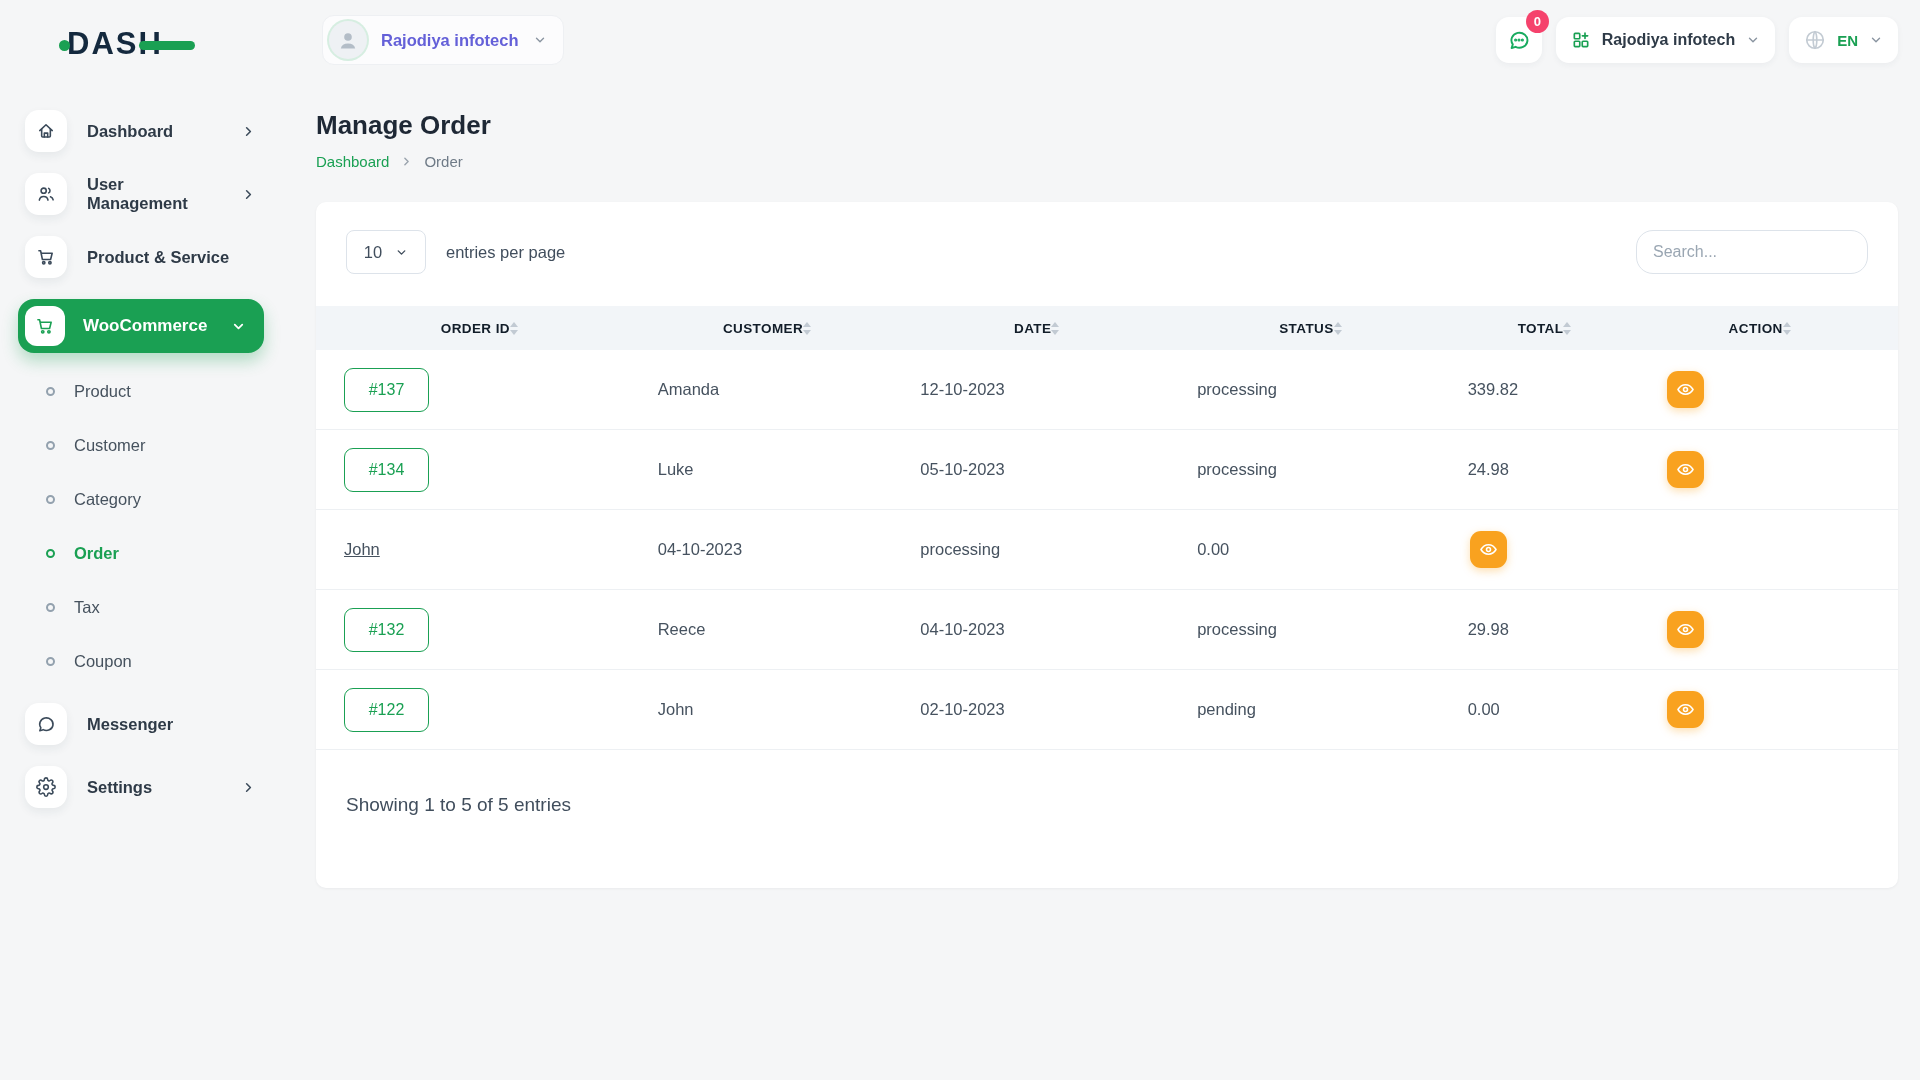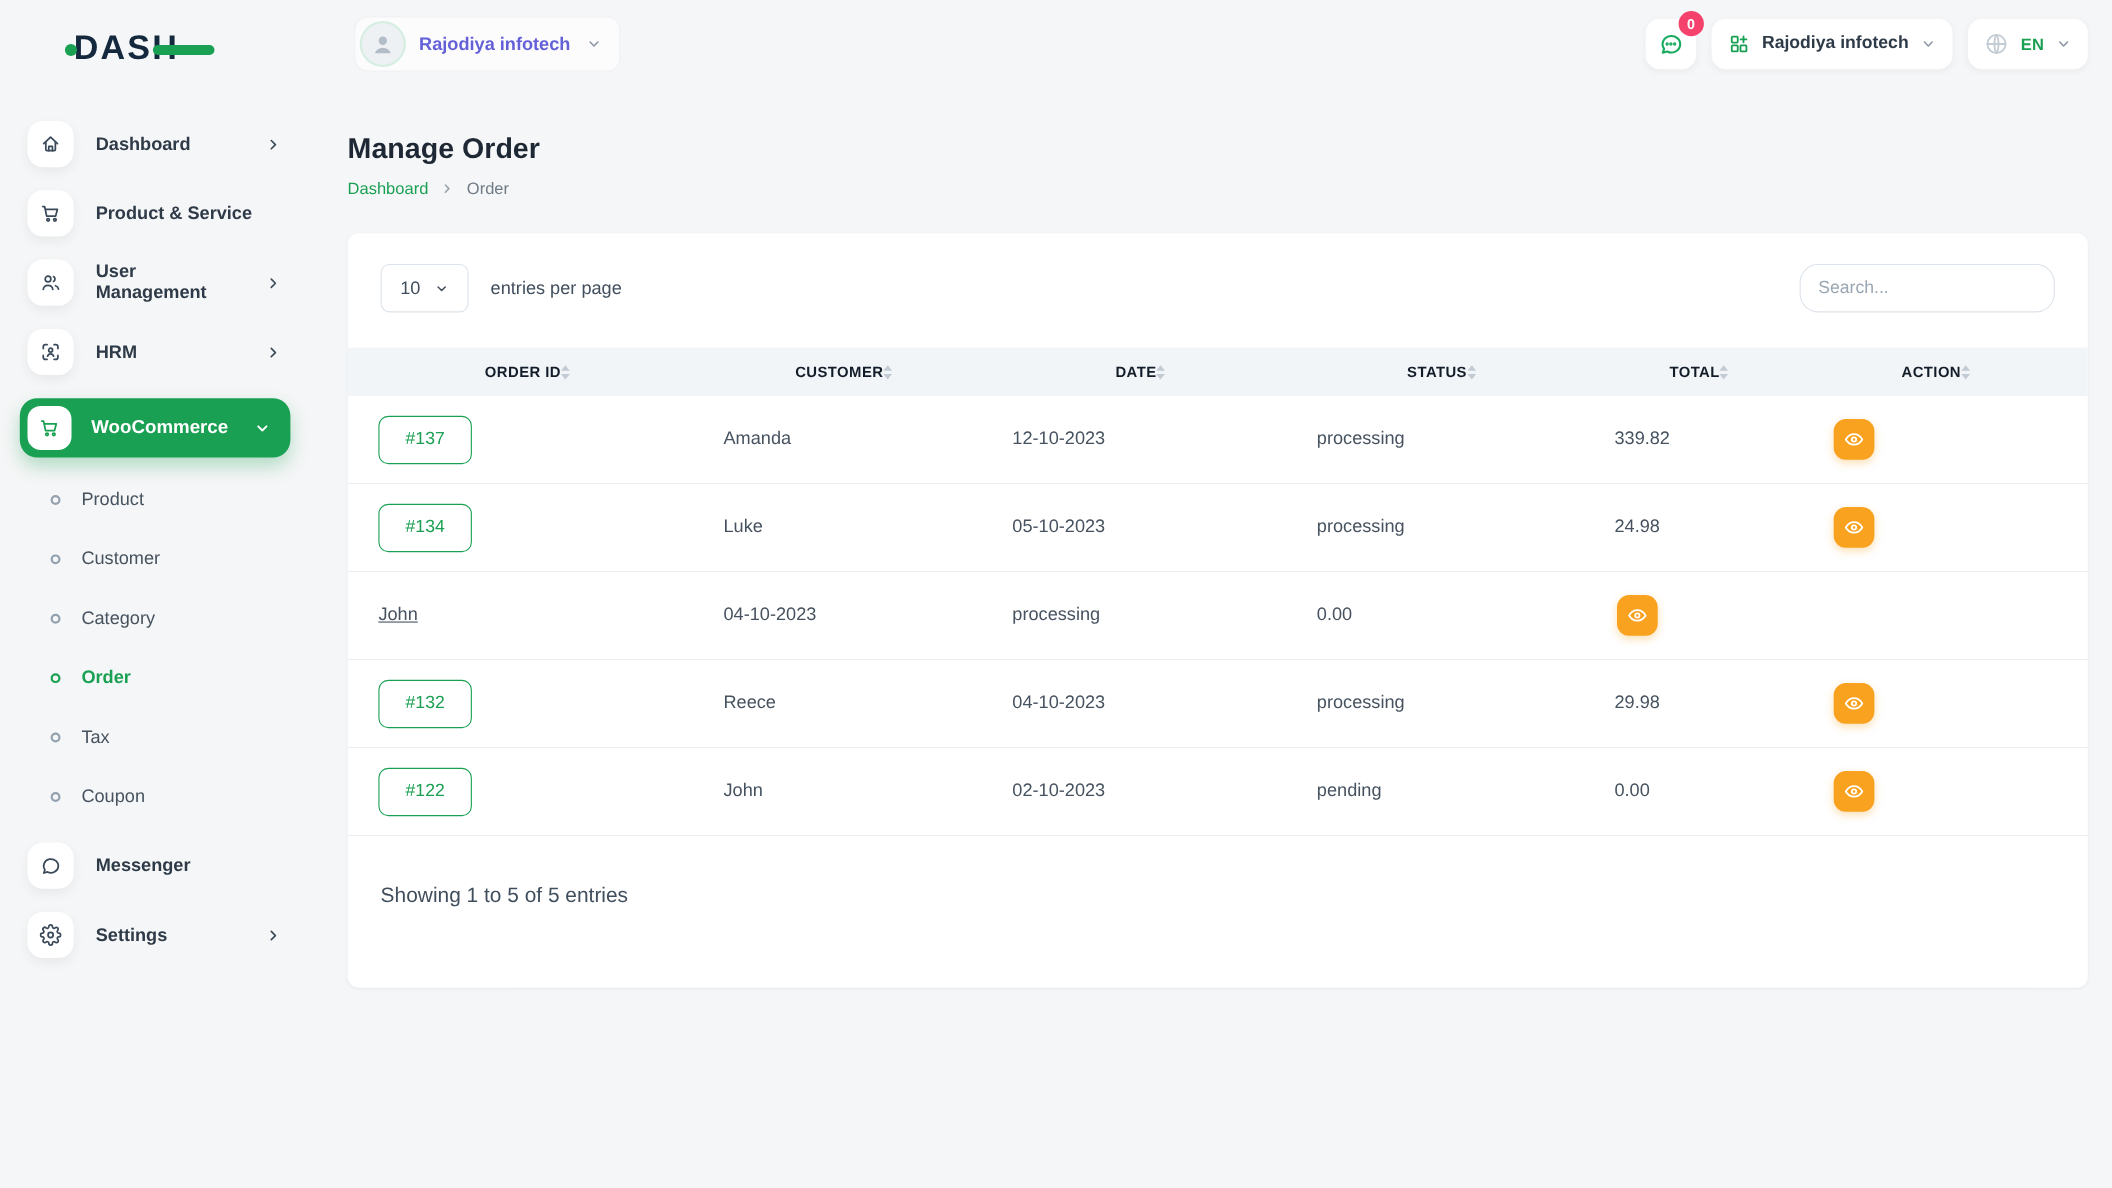--- a/index.html
+++ b/index.html
@@ -57,21 +57,21 @@
     display:flex; align-items:center; justify-content:center; }
   .top-pill { display:flex; align-items:center; gap:11px; height:46px; border-radius:13px; background:#ffffff;
     padding:0 15px; cursor:pointer; box-shadow:0 2px 6px rgba(30,50,70,.05); }
   .grid-icon { color:#1aa053; display:flex; } .grid-icon svg { width:20px; height:20px; }
   .company-name { font-size:16px; font-weight:600; color:#2e3a47; }
   .globe-icon { color:#c3cbd3; display:flex; } .globe-icon svg { width:22px; height:22px; }
   .lang-label { font-size:15px; font-weight:700; color:#1aa053; }
 
   
   .main { margin-left:284px; padding:0 22px 0 32px; }
-  .page-title { margin-top:40px; font-size:26px; font-weight:700; color:#1e2835; }
+  .page-title { margin-top:30px; font-size:26px; font-weight:700; color:#1e2835; }
   .breadcrumb { margin-top:12px; display:flex; align-items:center; gap:11px; font-size:15px; }
   .crumb-link { color:#1aa053; cursor:pointer; }
   .crumb-sep { color:#9aa3ad; display:flex; } .crumb-sep svg { width:13px; height:13px; }
   .crumb-current { color:#6f7b87; }
 
   .card { margin-top:32px; background:#ffffff; border-radius:10px; box-shadow:0 1px 3px rgba(16,24,40,.05);
     padding-bottom:72px; }
   .controls { display:flex; align-items:center; padding:28px 30px 32px; }
   .page-size { width:80px; height:44px; border:1px solid #dde3ea; border-radius:8px; background:#fff;
     display:flex; align-items:center; justify-content:center; gap:13px; font-size:16.5px; color:#414e5d; cursor:pointer; }
@@ -124,60 +124,42 @@
         <span class="nav-label">Dashboard</span>
         <span class="nav-chevron">
           <svg viewBox="0 0 24 24" fill="none" stroke="currentColor" stroke-width="2.4" stroke-linecap="round" stroke-linejoin="round">
             <path d="M9 6l6 6-6 6"></path>
           </svg>
         </span>
       </div>
       <div class="nav-item">
         <span class="icon-box">
           <svg viewBox="0 0 24 24" fill="none" stroke="currentColor" stroke-width="1.9" stroke-linecap="round" stroke-linejoin="round">
-            <circle cx="9.3" cy="19" r="1.4"></circle>
-            <circle cx="16.7" cy="19" r="1.4"></circle>
-            <path d="M3.5 4.5h2l2.2 10.5h9.8l1.9-7.5H7"></path>
-          </svg>
-        </span>
-        <span class="nav-label">Product &amp; Service</span>
-      </div>
-      <div class="nav-item">
-        <span class="icon-box">
-          <svg viewBox="0 0 24 24" fill="none" stroke="currentColor" stroke-width="1.9" stroke-linecap="round" stroke-linejoin="round">
             <circle cx="9.2" cy="8" r="3.1"></circle>
             <path d="M4 19.3c.5-3 2.5-4.3 5.2-4.3s4.7 1.3 5.2 4.3"></path>
             <path d="M15.2 5.3a3.1 3.1 0 0 1 0 5.4"></path>
             <path d="M17.4 15.3c1.8.6 2.9 1.8 3.2 3.7"></path>
           </svg>
         </span>
         <span class="nav-label">User Management</span>
         <span class="nav-chevron">
           <svg viewBox="0 0 24 24" fill="none" stroke="currentColor" stroke-width="2.4" stroke-linecap="round" stroke-linejoin="round">
             <path d="M9 6l6 6-6 6"></path>
           </svg>
         </span>
       </div>
       <div class="nav-item">
         <span class="icon-box">
           <svg viewBox="0 0 24 24" fill="none" stroke="currentColor" stroke-width="1.9" stroke-linecap="round" stroke-linejoin="round">
-            <path d="M4 8.2V6.4A2.4 2.4 0 0 1 6.4 4h1.8"></path>
-            <path d="M15.8 4h1.8A2.4 2.4 0 0 1 20 6.4v1.8"></path>
-            <path d="M20 15.8v1.8a2.4 2.4 0 0 1-2.4 2.4h-1.8"></path>
-            <path d="M8.2 20H6.4A2.4 2.4 0 0 1 4 17.6v-1.8"></path>
-            <circle cx="12" cy="10" r="2.1"></circle>
-            <path d="M8.7 16.6c.5-1.6 1.7-2.5 3.3-2.5s2.8.9 3.3 2.5"></path>
-          </svg>
-        </span>
-        <span class="nav-label">HRM</span>
-        <span class="nav-chevron">
-          <svg viewBox="0 0 24 24" fill="none" stroke="currentColor" stroke-width="2.4" stroke-linecap="round" stroke-linejoin="round">
-            <path d="M9 6l6 6-6 6"></path>
-          </svg>
-        </span>
+            <circle cx="9.3" cy="19" r="1.4"></circle>
+            <circle cx="16.7" cy="19" r="1.4"></circle>
+            <path d="M3.5 4.5h2l2.2 10.5h9.8l1.9-7.5H7"></path>
+          </svg>
+        </span>
+        <span class="nav-label">Product &amp; Service</span>
       </div>
       <div class="nav-item active">
         <span class="icon-box">
           <svg viewBox="0 0 24 24" fill="none" stroke="currentColor" stroke-width="1.9" stroke-linecap="round" stroke-linejoin="round">
             <circle cx="9.3" cy="19" r="1.4"></circle>
             <circle cx="16.7" cy="19" r="1.4"></circle>
             <path d="M3.5 4.5h2l2.2 10.5h9.8l1.9-7.5H7"></path>
           </svg>
         </span>
         <span class="nav-label">WooCommerce</span>

